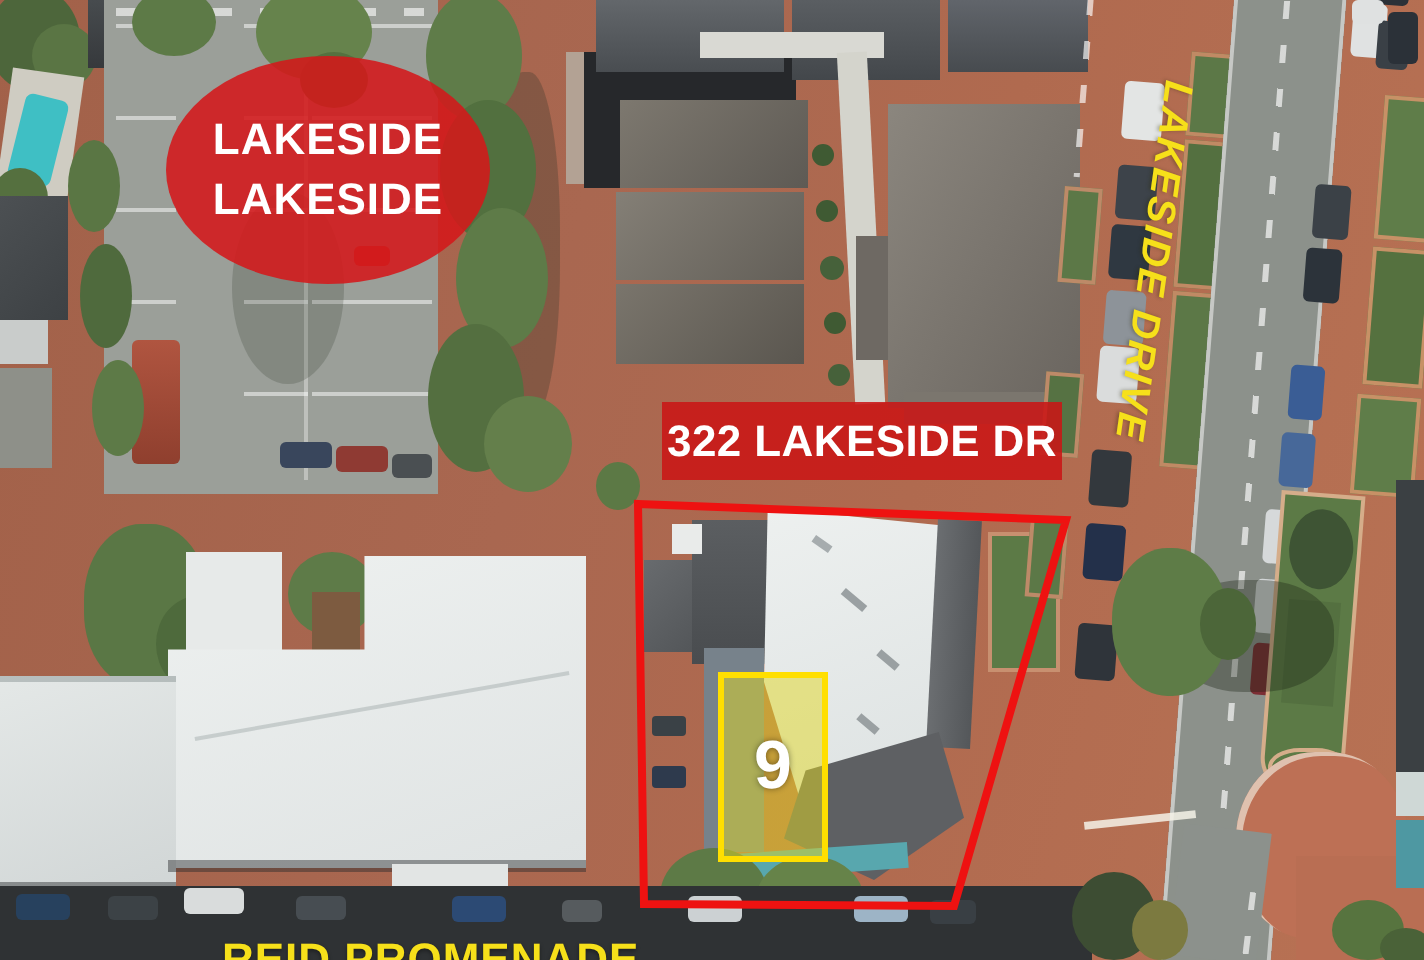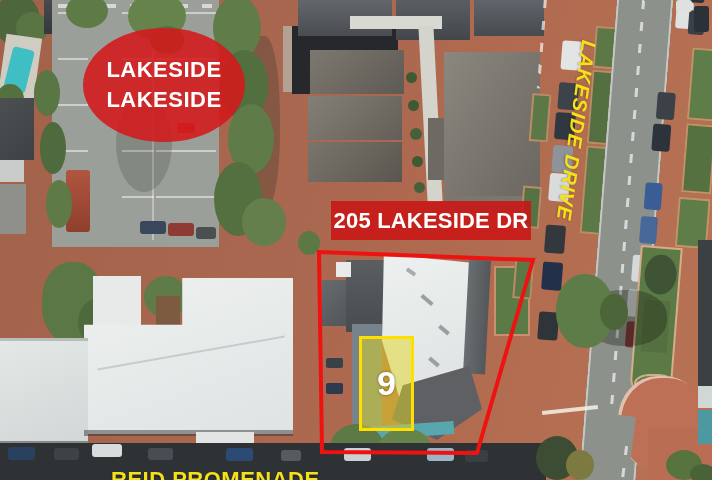--- a/index.html
+++ b/index.html
@@ -202,16 +202,16 @@
 
   <div class="lot9">
     <span>9</span>
   </div>
 
   <div class="parking">
     <span>LAKESIDE</span>
     <span>LAKESIDE</span>
   </div>
 
-  <div class="addr">205 LAKESIDE DR</div>
+  <div class="addr">322 LAKESIDE DR</div>
   <div class="streetv">LAKESIDE DRIVE</div>
   <div class="streetb">REID PROMENADE</div>
 </div>
 
 </body></html>

